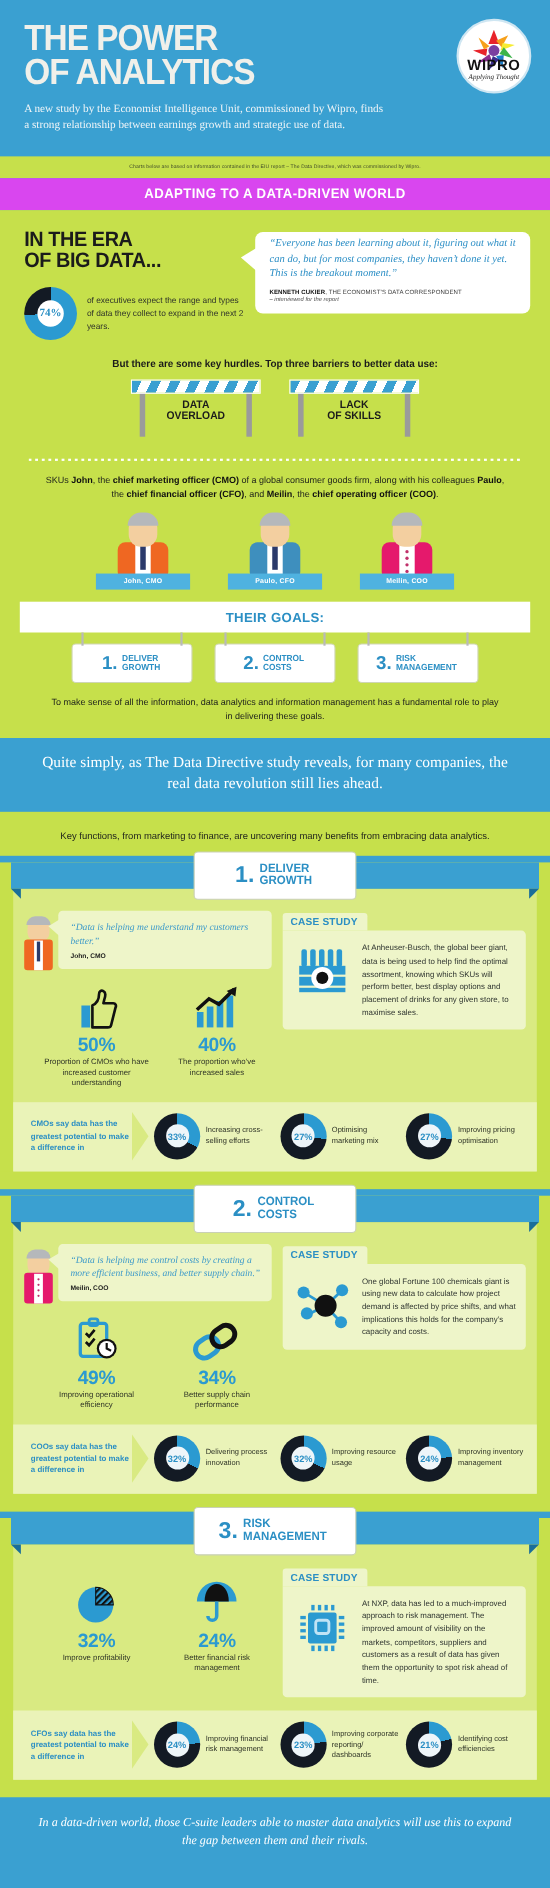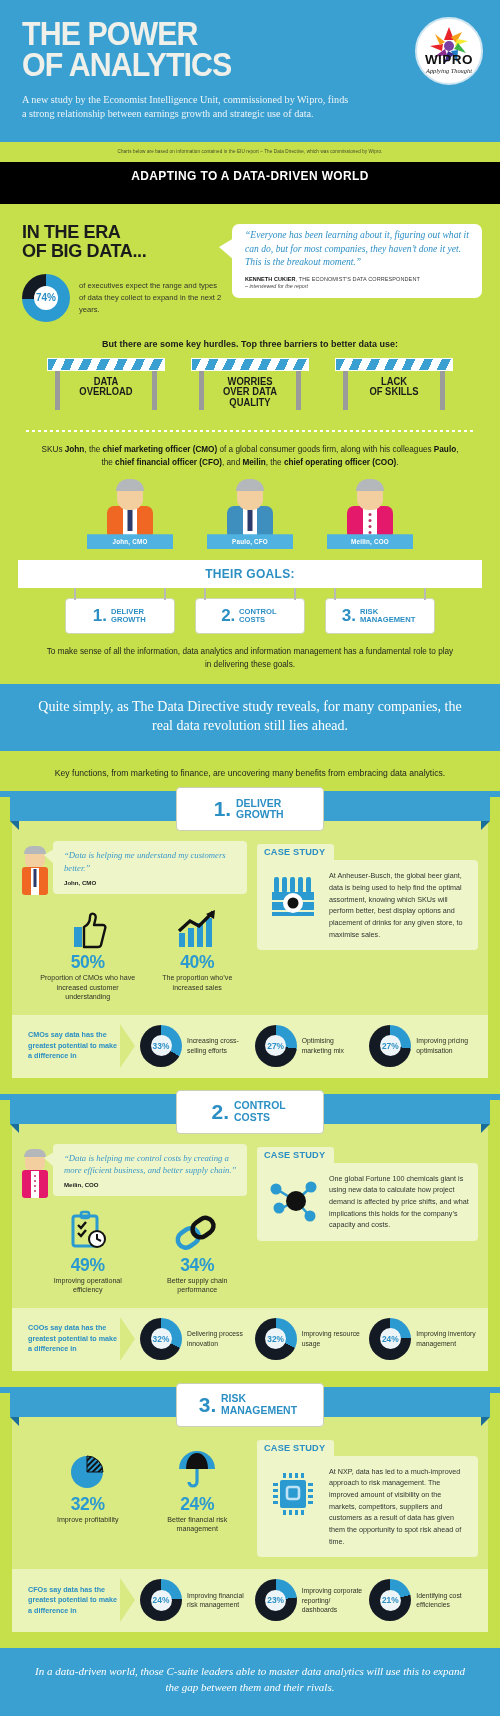--- a/index.html
+++ b/index.html
@@ -41,21 +41,21 @@
     padding-bottom: 9px; overflow: hidden;
   }
   .logo-burst { position: absolute; top: 6px; left: 50%; transform: translateX(-50%); }
   .logo-word { font-size: 13.5px; font-weight: bold; letter-spacing: 0.5px; color: #111; position: relative; z-index:2;}
   .logo-tag { font-family: "Liberation Serif", serif; font-style: italic; font-size: 6.4px; color: #222; position:relative; z-index:2;}
 
   
   .credit-bar { background: #c6e04b; padding: 7px 20px 8px; text-align: center; }
   .credit-bar .txt { font-size: 4.6px; color: #3f4a2a; letter-spacing: 0.1px; }
 
-  .band-blue { background: #000000; text-align: center; padding: 7px 10px 21px; }
+  .band-blue { background: #d946ef; text-align: center; padding: 7px 10px 8px; }
   .band-blue .hdg {
     color: #ffffff; font-weight: bold; font-size: 12.6px;
     letter-spacing: 0.4px; transform: scaleX(0.95);
   }
 
   
   .green { background: #c6e04b; padding: 14px 12px 12px; }
 
   .era-row { display: flex; gap: 10px; padding: 4px 6px 0 10px; align-items: flex-end; }
   .era-left { width: 200px; }
@@ -343,21 +343,21 @@
 
   <div class="green">
 
     <div class="era-row">
       <div class="era-left">
         <div class="era-title">
           <div>IN THE ERA</div>
           <div>OF BIG DATA...</div>
         </div>
         <div class="stat74">
-          <div class="donut74" id="donut74" style="background: conic-gradient(rgb(43, 154, 209) 0deg, rgb(43, 154, 209) 266.4deg, rgb(19, 26, 36) 266.4deg, rgb(19, 26, 36) 360deg); border-radius: 50%;">
+          <div class="donut74" id="donut74" style="background: conic-gradient(rgb(43, 154, 209) 0deg, rgb(43, 154, 209) 266.4deg, rgb(19, 26, 36) 266.4deg, rgb(19, 26, 36) 360deg); border-radius: 50%; font-family: Liberation Serif, serif;">
             <div class="hole">
                 <span>74%</span>
               </div>
           </div>
           <div class="era-text">of executives expect the range and types of data they collect to expand in the next 2 years.</div>
         </div>
       </div>
       <div class="quote-card">
         <div class="q">“Everyone has been learning about it, figuring out what it can do, but for most companies, they haven’t done it yet. This is the breakout moment.”</div>
         <div class="attrib"><b>KENNETH CUKIER</b><span>, THE ECONOMIST’S DATA CORRESPONDENT</span></div>
@@ -368,30 +368,20 @@
     <div class="hurdle-head">But there are some key hurdles. Top three barriers to better data use:</div>
     <div class="hurdles" id="hurdles">
         <div class="hurdle">
           <div class="barrier"></div>
           <div class="legs">
             <div class="leg l"></div>
             <div class="leg r"></div>
           </div>
           <div class="hurdle-label">DATA
 OVERLOAD</div>
-        </div>
-        <div class="hurdle">
-          <div class="barrier"></div>
-          <div class="legs">
-            <div class="leg l"></div>
-            <div class="leg r"></div>
-          </div>
-          <div class="hurdle-label">WORRIES
-OVER DATA
-QUALITY</div>
         </div>
         <div class="hurdle">
           <div class="barrier"></div>
           <div class="legs">
             <div class="leg l"></div>
             <div class="leg r"></div>
           </div>
           <div class="hurdle-label">LACK
 OF SKILLS</div>
         </div>

